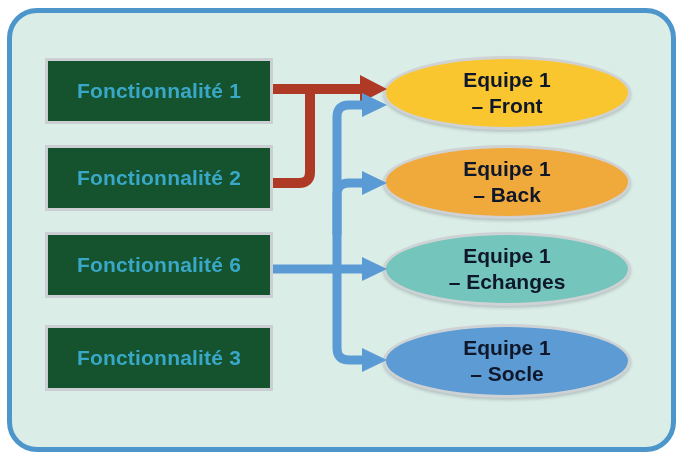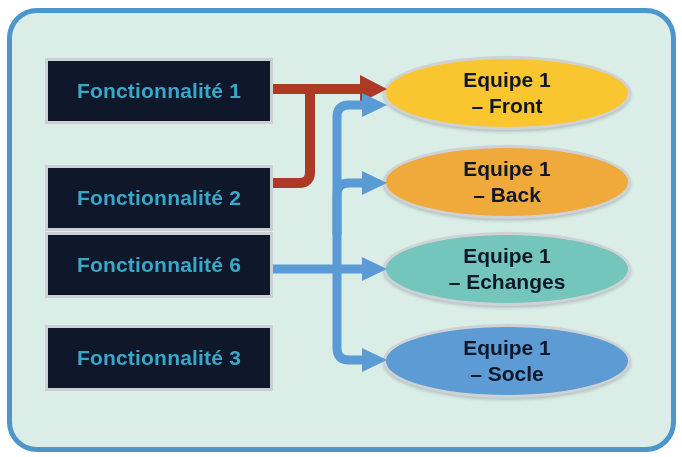--- a/index.html
+++ b/index.html
@@ -34,33 +34,33 @@
   }
   svg.arrows path { fill: none; }
   svg.arrows path.w10 { stroke-width: 10; }
   svg.arrows path.w9  { stroke-width: 9; }
 
   
   .feature {
     position: absolute;
     left: 45px;
     width: 228px; height: 66px;
-    background: #0f172a;
+    background: #14532d;
     border: 3px solid #CBCFD3;
     display: flex;
     align-items: center;
     justify-content: center;
     font-size: 21px;
     font-weight: bold;
     color: #39A8C8;
     letter-spacing: 0.2px;
     z-index: 2;
   }
   .feature.f1 { top: 58px; }
-  .feature.f2 { top: 145px; margin-top: 20px; }
+  .feature.f2 { top: 145px; }
   .feature.f3 { top: 232px; }
   .feature.f4 { top: 325px; }
 
   
   .team {
     position: absolute;
     left: 383px;
     width: 248px; height: 74px;
     border: 3px solid #CFD2D4;
     border-radius: 50%;

